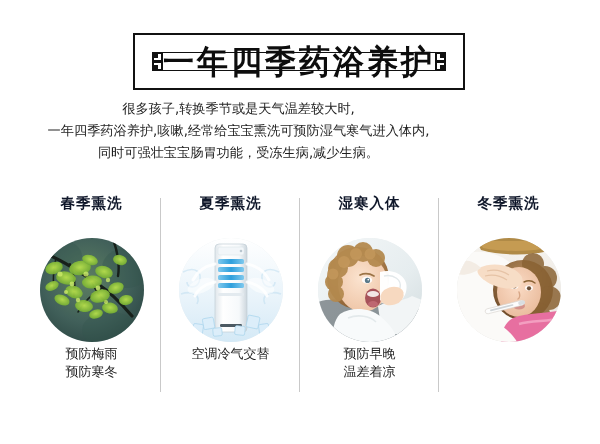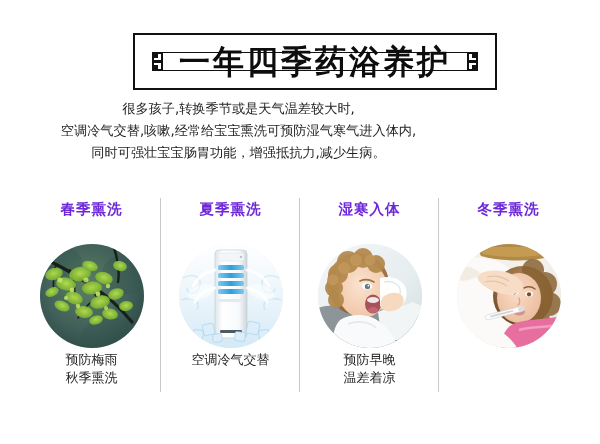--- a/index.html
+++ b/index.html
@@ -14,21 +14,21 @@
     color: #1a1a1a;
     overflow: hidden;
     position: relative;
   }
 
   
   .title-banner {
     position: absolute;
     left: 133px;
     top: 33px;
-    width: 364px;
+    width: 332px;
     height: 57px;
     box-sizing: border-box;
     border: 2px solid #111111;
     padding: 17px;
   }
   .title-banner-inner {
     width: 100%;
     height: 100%;
     box-sizing: border-box;
     border: 1px solid #111111;
@@ -116,23 +116,22 @@
     position: absolute;
     right: 0;
     top: 2px;
     width: 1px;
     height: 194px;
     background: #c9c9c9;
   }
   .season-label {
     font-size: 14.5px;
     font-weight: 700;
-    color: #6d28d9;
+    color: #0f172a;
     letter-spacing: 1px;
-    margin-top: 6px;
     line-height: 1;
   }
   .photo {
     width: 104px;
     height: 104px;
     border-radius: 50%;
     margin-top: 27px;
     overflow: hidden;
     position: relative;
     background: #e9eef0;
@@ -155,22 +154,22 @@
     <span class="corner tl"></span>
     <span class="corner tr"></span>
     <span class="corner bl"></span>
     <span class="corner br"></span>
     <span class="title-text">一年四季药浴养护</span>
   </div>
 </div>
 
 <div class="intro">
   <div>很多孩子,转换季节或是天气温差较大时,</div>
-  <div>空调冷气交替,咳嗽,经常给宝宝熏洗可预防湿气寒气进入体内,</div>
-  <div>同时可强壮宝宝肠胃功能，增强抵抗力,减少生病。</div>
+  <div>一年四季药浴养护,咳嗽,经常给宝宝熏洗可预防湿气寒气进入体内,</div>
+  <div>同时可强壮宝宝肠胃功能，受冻生病,减少生病。</div>
 </div>
 
 <div class="seasons">
 
   <div class="season-col">
     <div class="season-label">春季熏洗</div>
     <div class="photo">
       <svg viewBox="0 0 104 104" xmlns="http://www.w3.org/2000/svg">
         <defs>
           <radialGradient id="spBg" cx="45%" cy="40%" r="75%">
@@ -222,21 +221,21 @@
             <circle cx="58" cy="50" r="2.4"></circle>
           <circle cx="38" cy="62" r="2.2"></circle>
             <circle cx="68" cy="42" r="2.2"></circle>
           <circle cx="66" cy="64" r="2"></circle>
             <circle cx="26" cy="54" r="2"></circle>
         </g>
       </svg>
     </div>
     <div class="caption">
       <div>预防梅雨</div>
-      <div>秋季熏洗</div>
+      <div>预防寒冬</div>
     </div>
     <span class="divider"></span>
   </div>
 
   <div class="season-col">
     <div class="season-label">夏季熏洗</div>
     <div class="photo">
       <svg viewBox="0 0 104 104" xmlns="http://www.w3.org/2000/svg">
         <defs>
           <linearGradient id="acBg" x1="0" y1="0" x2="0" y2="1">

